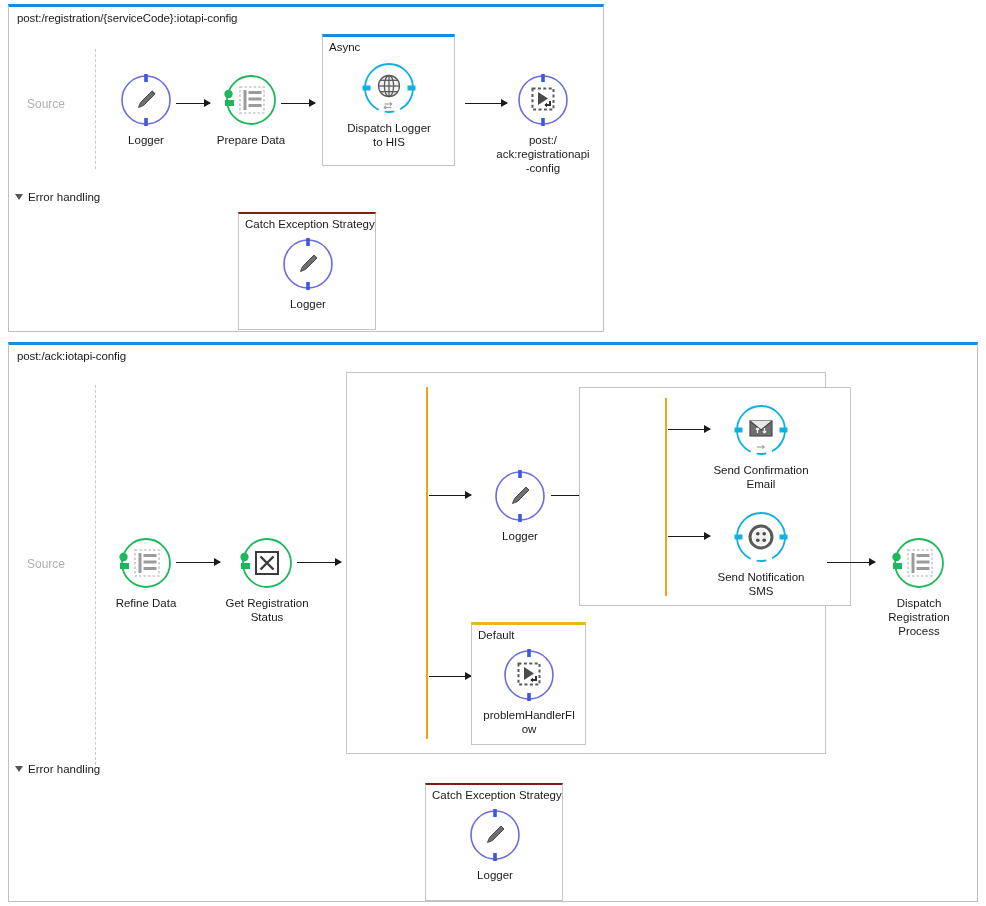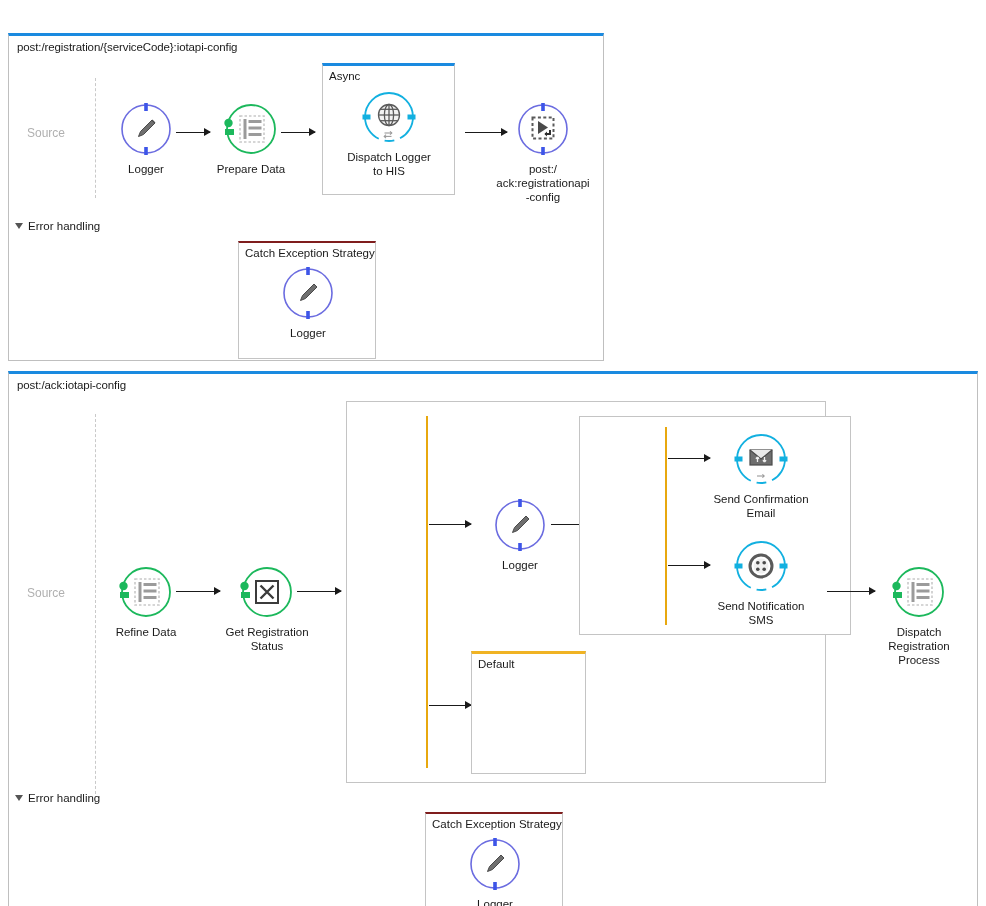--- a/index.html
+++ b/index.html
@@ -11,21 +11,20 @@
   }
   .canvas{position:absolute;left:0;top:0;width:986px;height:906px;}
 
   
   .flow-panel{
     position:absolute;
     background:#ffffff;
     border:1px solid #bfbfbf;
     border-top:3px solid #1a8ae0;
     box-sizing:border-box;
-    margin-top:29px;
   }
   .flow-title{
     position:absolute;
     left:8px;top:5px;
     font-size:11.5px;
     color:#1a1a1a;
     white-space:nowrap;
     letter-spacing:-0.1px;
   }
 
@@ -363,20 +362,36 @@
           </div>
           <div class="label">Send Notification
 SMS</div>
         </div>
       </div>
 
       <div class="arrow" style="left:82px;top:303px;width:42px;"></div>
 
       <div class="sub-box top-amber" style="left:124px;top:249px;width:115px;height:123px;">
         <div class="sub-title">Default</div>
+        <div class="node" style="left:2px;top:22px;">
+          <div class="ring-wrap">
+            <svg width="56" height="56" viewBox="0 0 56 56">
+              <path d="M28 4 A24 24 0 0 1 28 52" fill="none" stroke="#6b6ce0" stroke-width="1.6"></path>
+              <path d="M28 52 A24 24 0 0 1 28 4" fill="none" stroke="#6b6ce0" stroke-width="1.6"></path>
+              <rect x="26.2" y="2" width="3.6" height="8" fill="#3d55e8"></rect>
+              <rect x="26.2" y="46" width="3.6" height="8" fill="#3d55e8"></rect>
+              <rect x="17.5" y="16.5" width="21" height="21" fill="none" stroke="#5a5a5a" stroke-width="2" stroke-dasharray="3 2.4"></rect>
+              <path d="M23 20 L23 33 L33 26.5 Z" fill="#4a4a4a"></path>
+              <path d="M35 29 v4 h-5" fill="none" stroke="#2f2f2f" stroke-width="2"></path>
+              <path d="M32 30.6 l-2.6 2.4 2.6 2.4 z" fill="#2f2f2f"></path>
+            </svg>
+          </div>
+          <div class="label">problemHandlerFl
+ow</div>
+        </div>
       </div>
     </div>
 
     <div class="arrow" style="left:818px;top:217px;width:48px;"></div>
 
     <div class="node" style="left:855px;top:190px;">
       <div class="ring-wrap">
         <svg width="56" height="56" viewBox="0 0 56 56">
           <circle cx="28" cy="28" r="24" fill="none" stroke="#1cb85c" stroke-width="1.8"></circle>
           <circle cx="5.5" cy="22" r="4.2" fill="#1cb85c"></circle>

